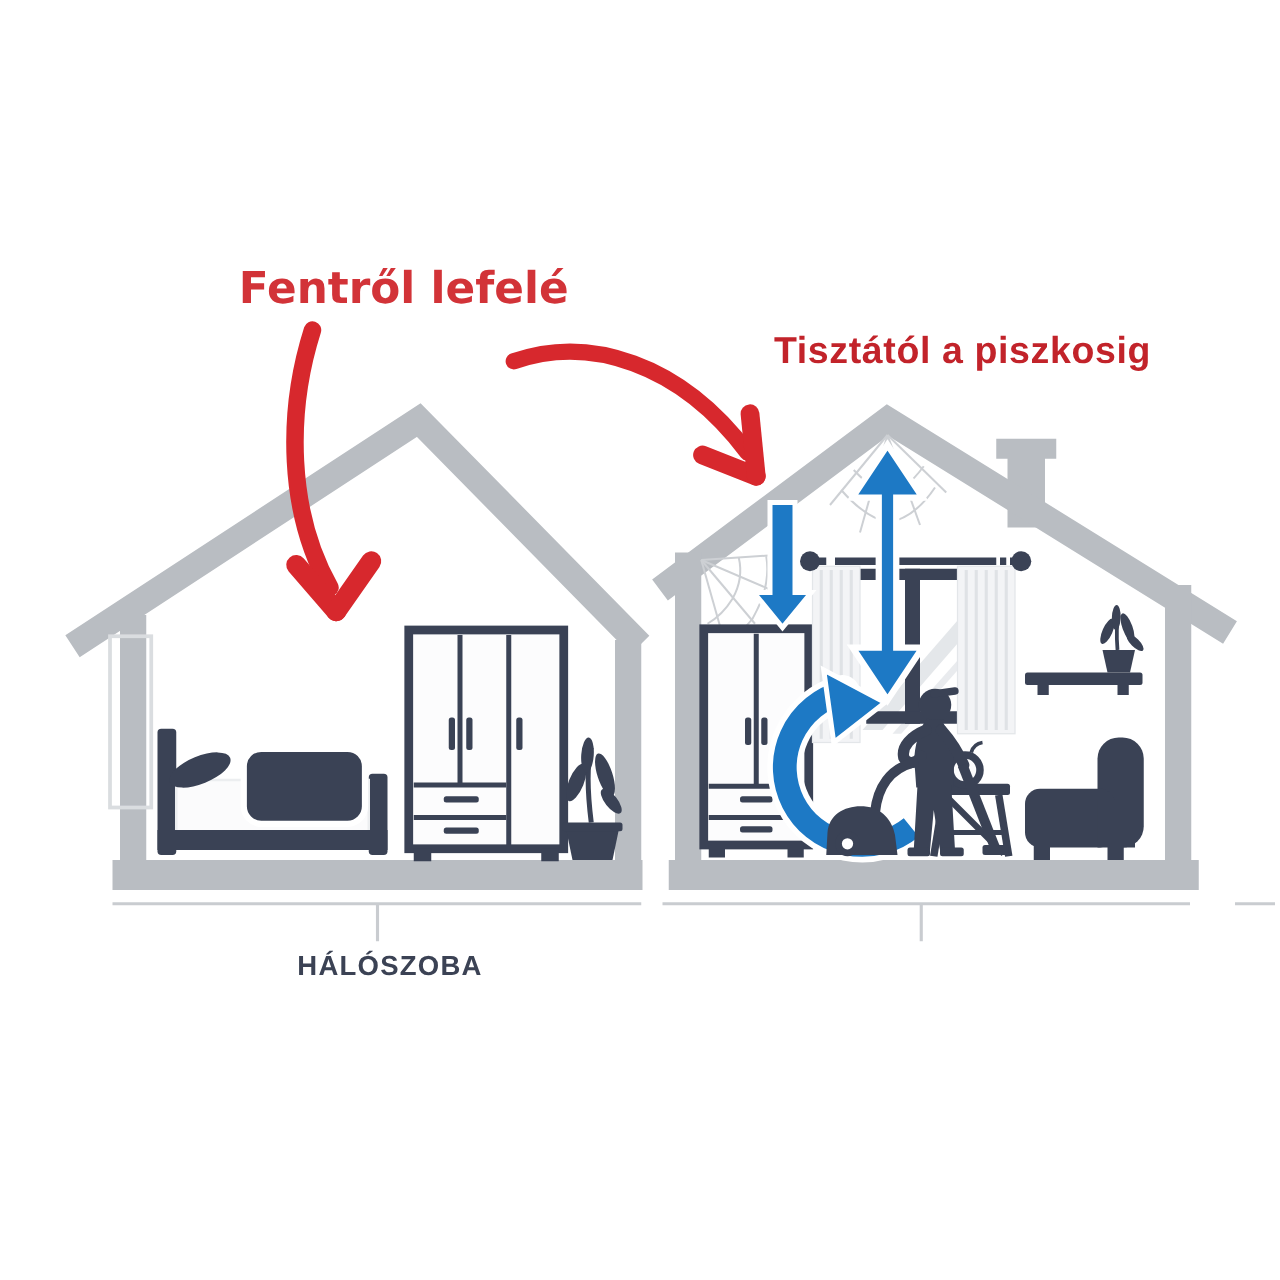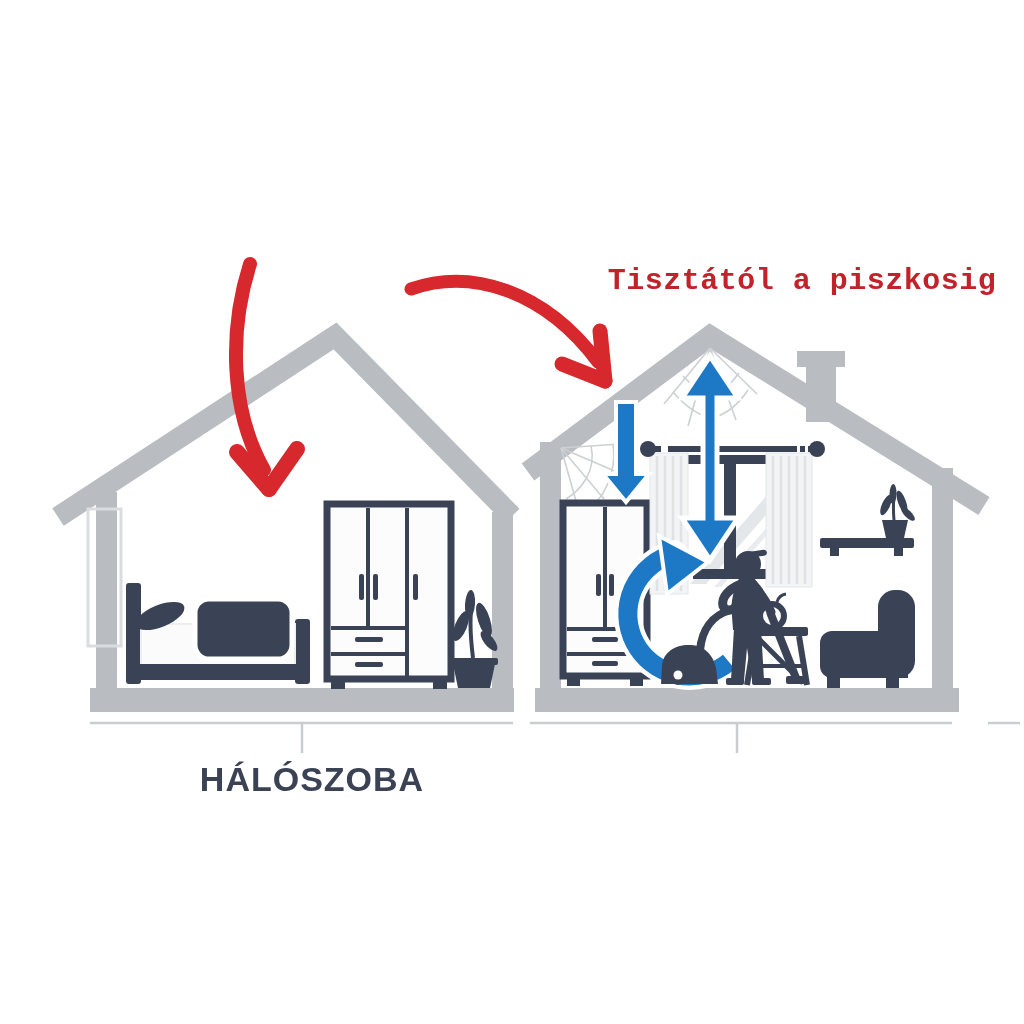--- a/index.html
+++ b/index.html
@@ -12,22 +12,22 @@
     --arrow-blue:#1d79c5;
     --label-navy:#3b4254;
     --curtain-fill:#f3f4f6;
     --background:#ffffff;
   }
   html,body{margin:0;padding:0;background:var(--background);}
   #canvas{position:relative;width:1024px;height:1024px;background:var(--background);overflow:hidden;}
   #scene{position:absolute;left:0;top:0;}
   .annotation{position:absolute;font-weight:bold;white-space:nowrap;transform:translateX(-50%);}
   #ann-left{left:323px;top:211px;font-size:35px;font-family:"DejaVu Sans",sans-serif;color:var(--annotation-red-left);}
-  #ann-right{left:770px;top:264px;font-size:30px;font-family:Liberation Mono, monospace;letter-spacing:.5px;color:var(--annotation-red-right);margin-left:32px;}
-  .room-label{position:absolute;font-family:"Liberation Sans",sans-serif;font-weight:700;font-size:34px;color:var(--label-navy);letter-spacing:1px;white-space:nowrap;transform:translateX(-50%);}
+  #ann-right{left:770px;top:264px;font-size:30px;font-family:Liberation Sans, sans-serif;letter-spacing:.5px;color:var(--annotation-red-right);}
+  .room-label{position:absolute;font-family:"Liberation Sans",sans-serif;font-weight:700;font-size:22px;color:var(--label-navy);letter-spacing:1px;white-space:nowrap;transform:translateX(-50%);}
   #label-left{left:312px;top:760px;}
   #label-right{left:737px;top:760px;}
   
   .f-navy{fill:var(--furniture-navy);}
   .s-navy{stroke:var(--furniture-navy);}
   .f-gray{fill:var(--structure-gray);}
   .s-gray{stroke:var(--structure-gray);}
   .f-white{fill:#fcfcfd;}
   .s-white{stroke:#ffffff;}
   .f-blue{fill:var(--arrow-blue);}
@@ -242,15 +242,16 @@
       <line class="s-red" x1="237" y1="452" x2="269" y2="489" stroke-width="16" stroke-linecap="round"></line>
       <line class="s-red" x1="297" y1="449" x2="269" y2="489" stroke-width="16" stroke-linecap="round"></line>
     </g>
     <g>
       <path class="none s-red" d="M 411 289 C 471 268 544 290 598 362" stroke-width="13" stroke-linecap="round"></path>
       <line class="s-red" x1="562" y1="364" x2="605" y2="381" stroke-width="15" stroke-linecap="round"></line>
       <line class="s-red" x1="600" y1="331" x2="605" y2="381" stroke-width="15" stroke-linecap="round"></line>
     </g>
   </svg>
 
+  <div id="ann-left" class="annotation">Fentről lefelé</div>
   <div id="ann-right" class="annotation">Tisztától a piszkosig</div>
   <div id="label-left" class="room-label">HÁLÓSZOBA</div>
 </div>
 
 </body></html>

